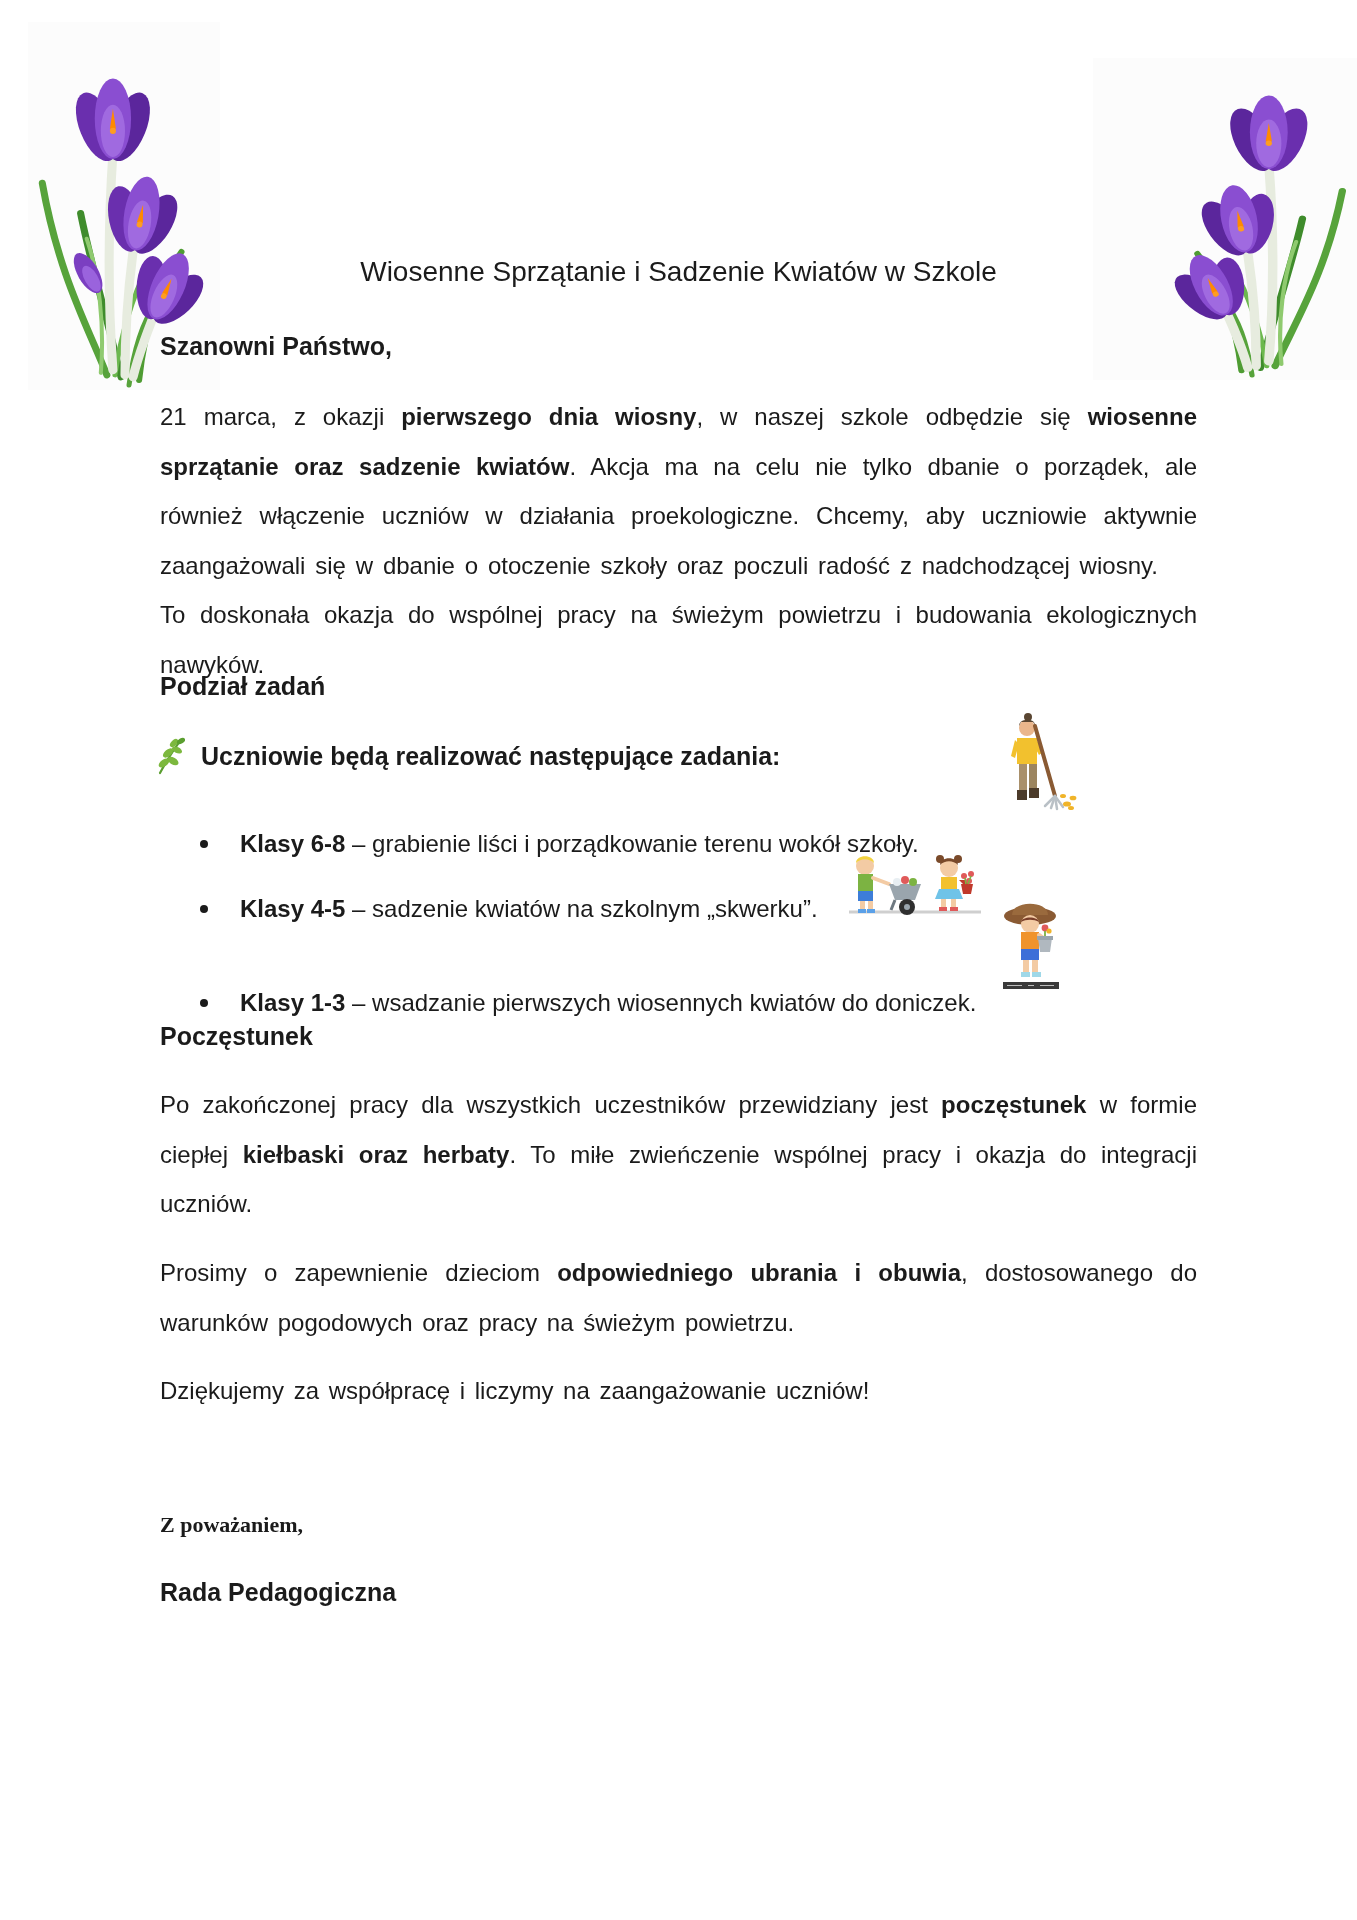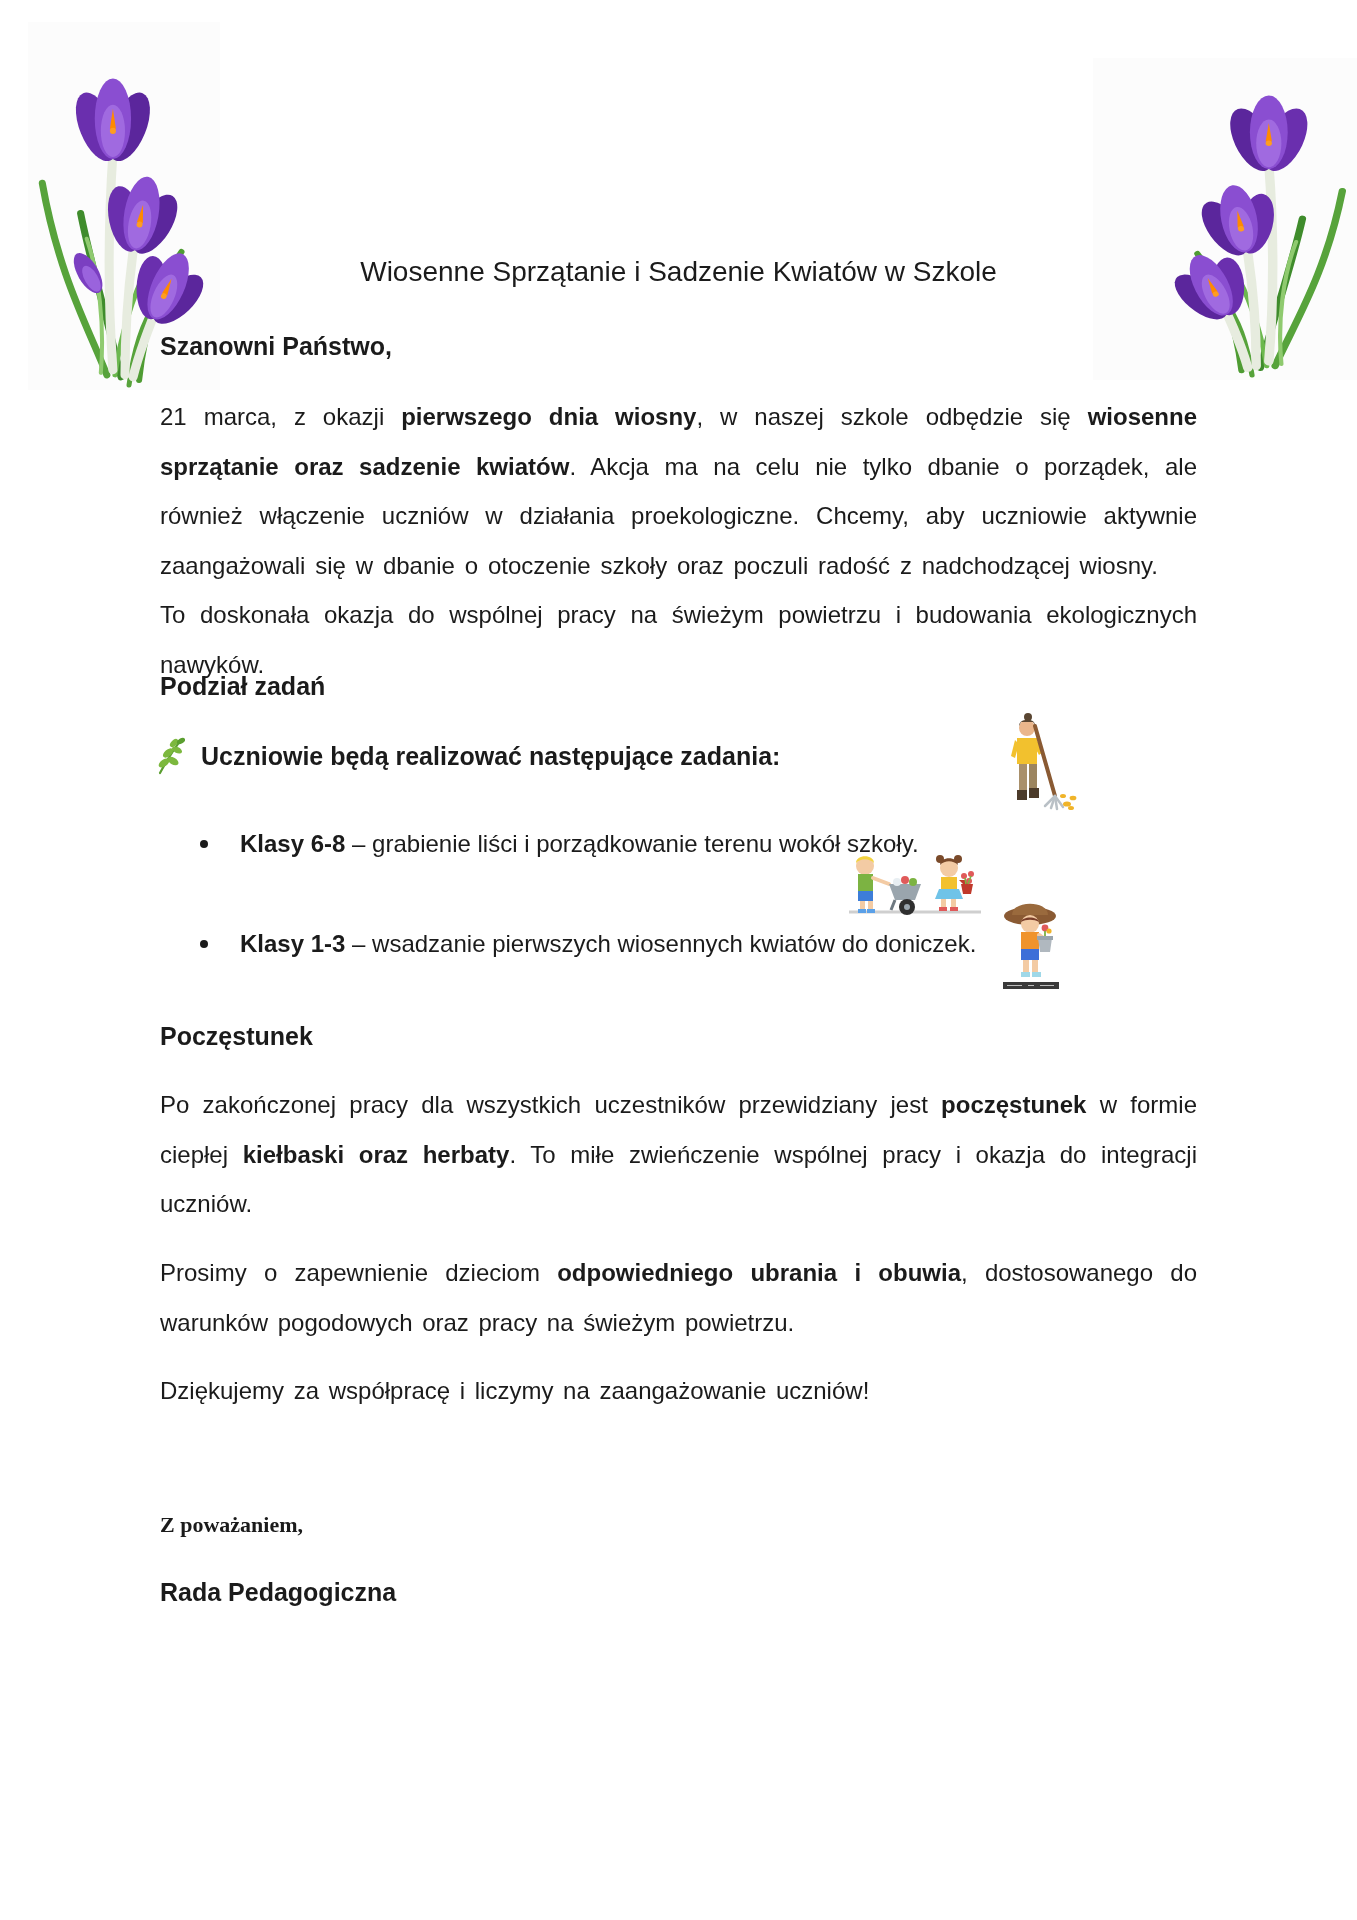--- a/index.html
+++ b/index.html
@@ -275,21 +275,25 @@
         <ellipse cx="26" cy="5" rx="4.4" ry="2.6" transform="rotate(-30 26 5)" fill="#5a9e2f"></ellipse>
       </svg>
     </span>
     <span>Uczniowie będą realizować następujące zadania:</span>
   </div>
 
   <div class="abs txt task-row" style="top:818px">
     <span class="dot"></span>
     <span><b>Klasy 6-8</b><span> – grabienie liści i porządkowanie terenu wokół szkoły.</span></span>
   </div>
-  <div class="abs txt task-row" style="top:918px">
+  <div class="abs txt task-row" style="top:883px">
+    <span class="dot"></span>
+    <span><b>Klasy 4-5</b><span> – sadzenie kwiatów na szkolnym „skwerku”.</span></span>
+  </div>
+  <div class="abs txt task-row" style="top:977px">
     <span class="dot"></span>
     <span><b>Klasy 1-3</b><span> – wsadzanie pierwszych wiosennych kwiatów do doniczek.</span></span>
   </div>
 
   <div class="abs txt h-section h-refresh">Poczęstunek</div>
 
   <div class="abs txt para p-clothing"><span>Prosimy o zapewnienie dzieciom </span><b>odpowiedniego ubrania i obuwia</b><span>, dostosowanego do warunków pogodowych oraz pracy na świeżym powietrzu.</span></div>
   <div class="abs txt para p-refresh"><span>Po zakończonej pracy dla wszystkich uczestników przewidziany jest </span><b>poczęstunek</b><span> w formie ciepłej </span><b>kiełbaski oraz herbaty</b><span>. To miłe zwieńczenie wspólnej pracy i okazja do integracji uczniów.</span></div>
   <div class="abs txt para p-thanks">Dziękujemy za współpracę i liczymy na zaangażowanie uczniów!</div>
 

